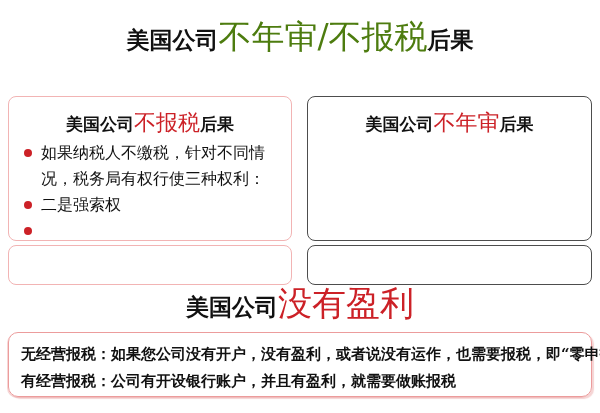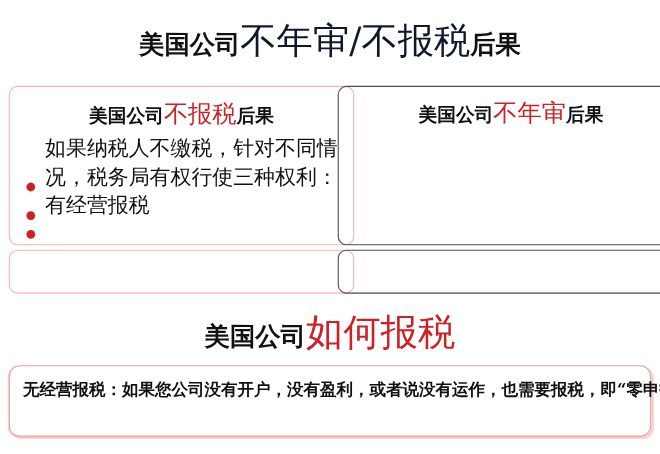--- a/index.html
+++ b/index.html
@@ -10,48 +10,48 @@
     font-family:"DejaVu Serif","Liberation Serif",serif;
     color:#111;
     overflow:hidden;
   }
   
   .main-title{
     position:absolute;top:14px;left:0;width:100%;
     text-align:center;line-height:46px;white-space:nowrap;
   }
   .main-title .seg-black{font-size:23px;font-weight:bold;color:#111;}
-  .main-title .seg-red{font-size:33px;font-weight:normal;color:#0f172a;}
+  .main-title .seg-red{font-size:33px;font-weight:normal;color:#4d7c0f;}
   .mid-title{
     position:absolute;top:281px;left:0;width:100%;
     text-align:center;line-height:44px;white-space:nowrap;
   }
   .mid-title .seg-black{font-size:23px;font-weight:bold;color:#111;}
   .mid-title .seg-red{font-size:34px;font-weight:normal;color:#cc2127;}
   
-  .col{position:absolute;top:78px;height:227px;padding-left:30px;}
+  .col{position:absolute;top:96px;height:227px;}
   .col-left{left:8px;width:284px;}
-  .col-right{left:307px;width:285px;font-family:Liberation Mono, monospace;}
+  .col-right{left:307px;width:285px;}
   .border-top-box,.border-bottom-box{
     position:absolute;left:0;right:0;border-radius:8px;background:transparent;
   }
   .border-top-box{top:0;height:143px;}
   .border-bottom-box{top:149px;height:38px;}
   .pink .border-top-box,.pink .border-bottom-box{border:1px solid #f2b4b4;}
   .dark .border-top-box,.dark .border-bottom-box{border:1px solid #4d4d4d;}
   .box-header{
     position:absolute;top:12px;left:0;width:100%;
     text-align:center;line-height:30px;white-space:nowrap;z-index:2;
   }
   .box-header .seg-black{font-size:17px;font-weight:bold;color:#111;}
   .box-header .seg-red{font-size:22px;font-weight:normal;color:#cc2127;}
   .bullet-list{position:absolute;z-index:2;}
   .col-left .bullet-list{left:16px;right:8px;top:44px;}
   .col-right .bullet-list{left:22px;right:4px;top:50px;}
-  .bullet-item{display:flex;align-items:flex-end;font-size:19px;line-height:26px;}
+  .bullet-item{display:flex;align-items:flex-start;font-size:16px;line-height:26px;}
   .col-right .bullet-item{line-height:28px;}
   .dot{
     flex:none;width:8px;height:8px;border-radius:50%;
     margin:9px 9px 0 0;
   }
   .col-right .dot{width:7px;height:7px;margin:11px 10px 0 0;background:#1a1a1a;}
   .dot-red{background:#cc2127;}
   .bullet-text{word-break:break-all;}
   
   .bottom-box{
@@ -81,37 +81,38 @@
     <div class="box-header">
       <span class="seg-black">美国公司</span><span class="seg-red">不报税</span><span class="seg-black">后果</span>
     </div>
     <div class="bullet-list">
       <div class="bullet-item">
         <span class="dot dot-red"></span>
         <span class="bullet-text">如果纳税人不缴税，针对不同情况，税务局有权行使三种权利：</span>
       </div>
       <div class="bullet-item">
         <span class="dot dot-red"></span>
-        <span class="bullet-text">有经营报税</span>
+        <span class="bullet-text">二是强索权</span>
       </div>
       <div class="bullet-item">
         <span class="dot dot-red"></span>
       </div>
     </div>
   </div>
 
   <div class="col col-right dark">
     <div class="border-top-box"></div>
     <div class="border-bottom-box"></div>
     <div class="box-header">
       <span class="seg-black">美国公司</span><span class="seg-red">不年审</span><span class="seg-black">后果</span>
     </div>
   </div>
 
   <div class="mid-title">
-    <span class="seg-black">美国公司</span><span class="seg-red">如何报税</span>
+    <span class="seg-black">美国公司</span><span class="seg-red">没有盈利</span>
   </div>
 
   <div class="bottom-box">
     <div class="bottom-line">无经营报税：如果您公司没有开户，没有盈利，或者说没有运作，也需要报税，即“零申报”</div>
+    <div class="bottom-line">有经营报税：公司有开设银行账户，并且有盈利，就需要做账报税</div>
   </div>
 
 </div>
 
 </body></html>

